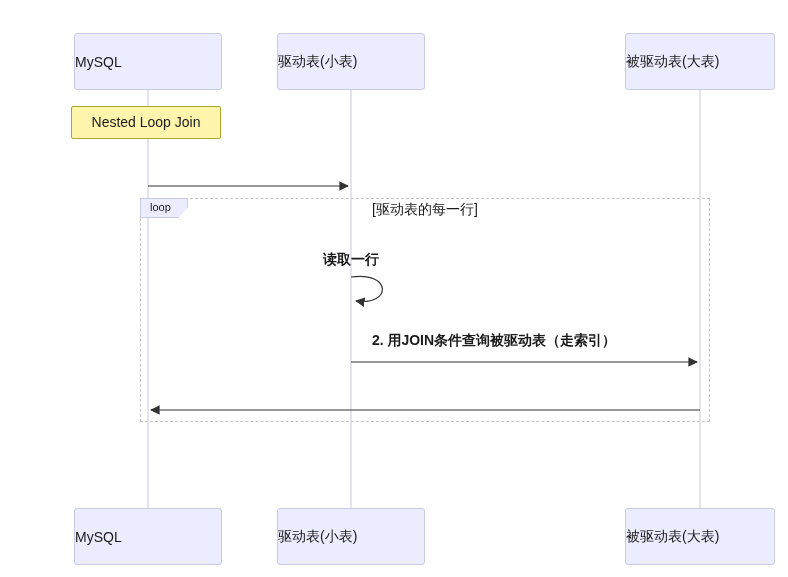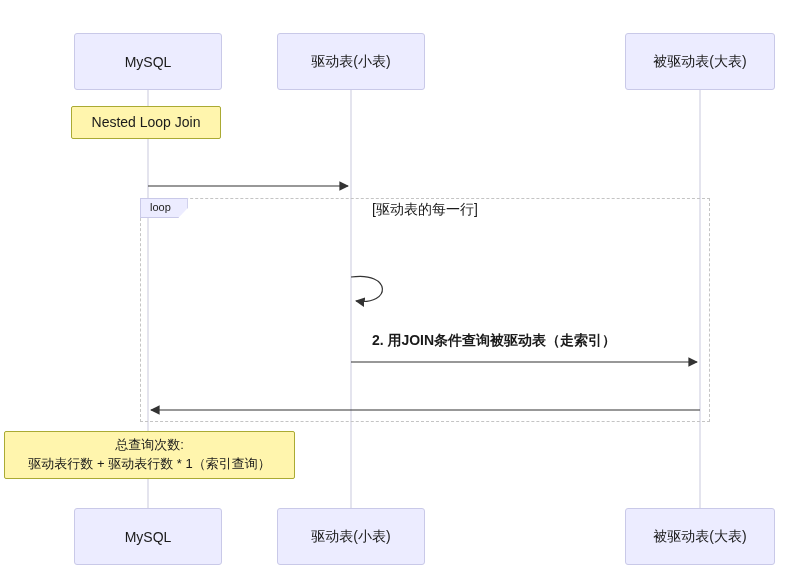--- a/index.html
+++ b/index.html
@@ -9,21 +9,21 @@
     --note-border:#AAAA33;
     --line:#333333;
     --lifeline:#c9c9dd;
     --frame-border:#c4c4c4;
     --text:#1a1a1a;
   }
   *{margin:0;padding:0;box-sizing:border-box}
   body{background:#ffffff;font-family:"Liberation Sans","DejaVu Sans",sans-serif;color:var(--text)}
   .canvas{position:relative;width:788px;height:577px;background:#ffffff;overflow:hidden}
   .layer{position:absolute;left:0;top:0}
-  .actor{position:absolute;height:57px;background:var(--actor-fill);border:1px solid var(--actor-border);border-radius:3px;display:flex;align-items:center;justify-content:center;font-size:14px}
+  .actor{position:absolute;height:57px;background:var(--actor-fill);border:1px solid var(--actor-border);border-radius:3px;display:flex;align-items:center;justify-content:flex-start;font-size:14px}
   .note{position:absolute;background:var(--note-fill);border:1px solid var(--note-border);border-radius:2px;display:flex;flex-direction:column;align-items:center;justify-content:center;font-size:14px;text-align:center;line-height:1.45}
   .note .small{font-size:13px}
   .msg-label{position:absolute;text-align:center;font-weight:bold;font-size:14px}
   .loop-frame{position:absolute;border:1px dashed var(--frame-border);pointer-events:none}
   .loop-label{position:absolute;background:var(--actor-fill);border:1px solid var(--actor-border);font-size:11px;padding:2px 16px 4px 9px;clip-path:polygon(0 0,100% 0,100% 50%,80% 100%,0 100%)}
   .loop-cond{position:absolute;text-align:center;font-size:14px}
   svg line,svg path.flow{stroke:var(--line);stroke-width:1.2;fill:none}
   svg .lifeline{stroke:var(--lifeline);stroke-width:1}
   svg .arrowhead{fill:var(--line)}
 </style>
@@ -60,25 +60,22 @@
   <div class="actor" style="left:277px;top:33px;width:148px">
     <span>驱动表(小表)</span>
   </div>
   <div class="actor" style="left:625px;top:33px;width:150px">
     <span>被驱动表(大表)</span>
   </div>
 
   <div class="note" style="left:71px;top:106px;width:150px;height:33px">
     <span>Nested Loop Join</span>
   </div>
-  <div class="note" style="left:4px;top:431px;width:291px;height:48px">
-    <span class="small">总查询次数:</span>
-    <span class="small">驱动表行数 + 驱动表行数 * 1（索引查询）</span>
-  </div>
 
+  <div class="msg-label" style="left:281px;top:251px;width:140px">读取一行</div>
   <div class="msg-label" style="left:351px;top:332px;width:286px">2. 用JOIN条件查询被驱动表（走索引）</div>
 
   <div class="actor" style="left:74px;top:508px;width:148px">
     <span>MySQL</span>
   </div>
   <div class="actor" style="left:277px;top:508px;width:148px">
     <span>驱动表(小表)</span>
   </div>
   <div class="actor" style="left:625px;top:508px;width:150px">
     <span>被驱动表(大表)</span>

